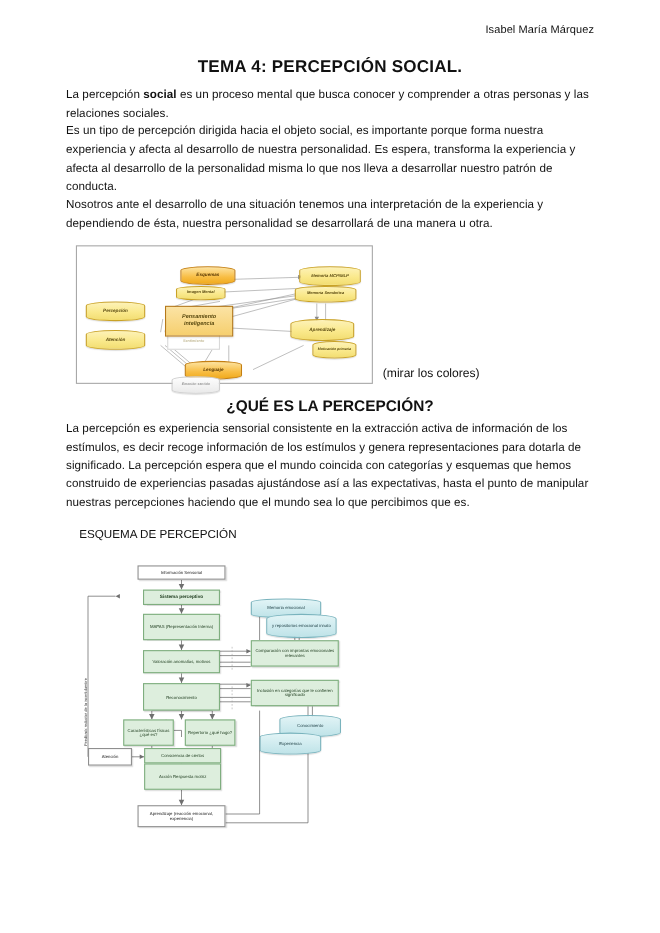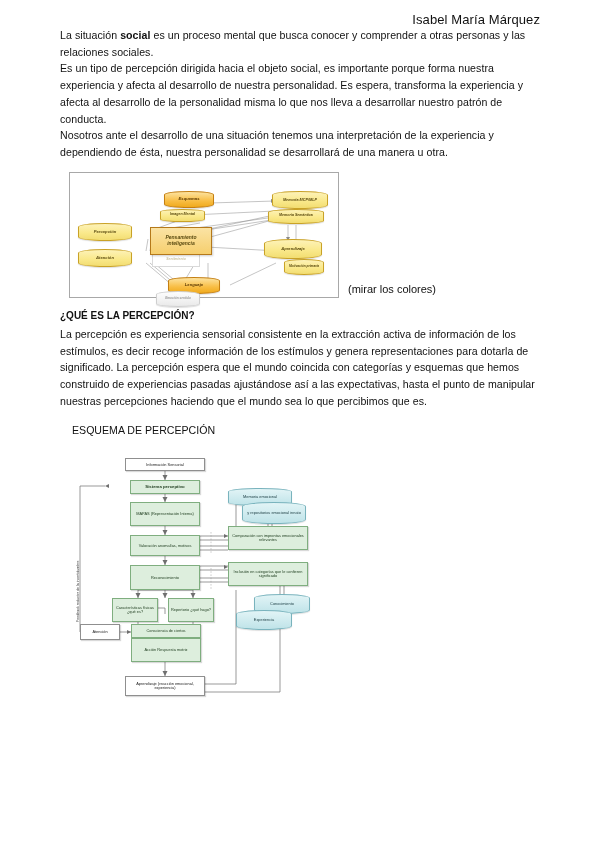--- a/index.html
+++ b/index.html
@@ -12,33 +12,34 @@
     overflow:hidden;
   }
   .page{
     position:relative;
     width:600px;height:848px;
     box-sizing:border-box;
     padding:0 60px;
   }
   .author{
     text-align:right;
-    font-size:13px;
-    padding-top:12px;
+    font-size:10px;
+    padding-top:22px;
     letter-spacing:.1px;
   }
   h1.doc-title{
     text-align:center;
     font-size:15.5px;
     font-weight:bold;
     margin:19px 0 8px 0;
     letter-spacing:.2px;
   }
   h2.section-title{
-    font-size:10px;
+    text-align:center;
+    font-size:14px;
     font-weight:bold;
     margin:3px 0 5px 0;
   }
   p.body{
     font-size:10.6px;
     line-height:1.58;
     margin:0;
     text-align:left;
     letter-spacing:.05px;
   }
@@ -166,22 +167,23 @@
     white-space:nowrap;
   }
 </style>
 </head>
 <body>
 
 <div class="page">
 
   <div class="author">Isabel María Márquez</div>
 
-
-  <p class="body"><span>La situación </span><span class="b">social</span><span> es un proceso mental que  busca conocer y comprender a otras personas y las relaciones sociales.</span></p>
+  <h1 class="doc-title">TEMA 4: PERCEPCIÓN SOCIAL.</h1>
+
+  <p class="body"><span>La percepción </span><span class="b">social</span><span> es un proceso mental que  busca conocer y comprender a otras personas y las relaciones sociales.</span></p>
 
   <p class="body">Es un tipo de percepción dirigida hacia el objeto social, es importante porque forma nuestra experiencia y afecta al desarrollo de nuestra personalidad. Es espera, transforma la experiencia y afecta al desarrollo de la personalidad misma lo que nos lleva a desarrollar nuestro patrón de conducta.</p>
 
   <p class="body">Nosotros ante el desarrollo de una situación tenemos una interpretación de la experiencia y dependiendo de ésta,  nuestra personalidad se desarrollará de una manera u otra.</p>
 
 
   <div class="diagram1-wrap">
 
     <div class="d1-frame"></div>
 

